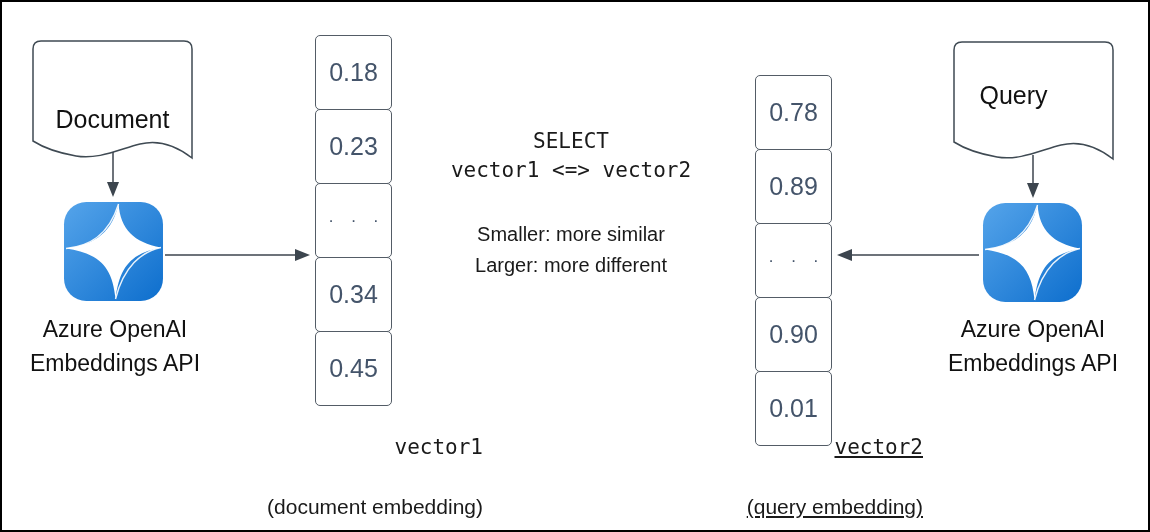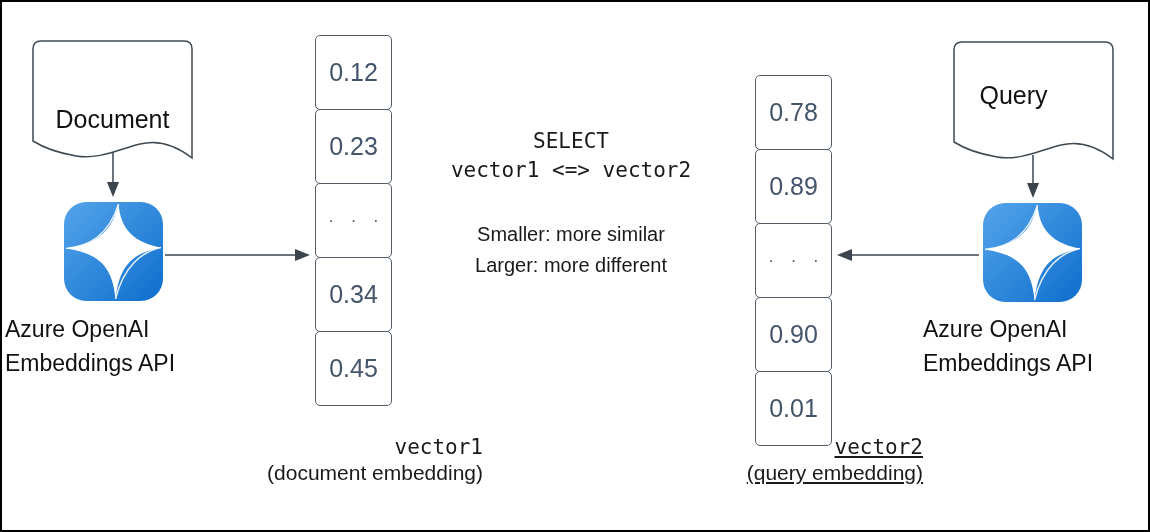--- a/index.html
+++ b/index.html
@@ -18,21 +18,21 @@
   .doc-label {
     position: absolute;
     text-align: center;
     font-size: 25px;
     color: #111;
   }
   .api-icon { position: absolute; width: 101px; height: 101px; }
   .api-label {
     position: absolute;
     width: 220px;
-    text-align: left;
+    text-align: center;
     font-size: 23px;
     line-height: 34px;
     color: #111;
   }
   .vector-col { position: absolute; width: 77px; top: 33px; }
   .vcell {
     box-sizing: border-box;
     height: 75px;
     margin-top: -1px;
     border: 1.2px solid #535c66;
@@ -53,20 +53,21 @@
     text-align: right;
   }
   .vec-caption .vname {
     font-family: "DejaVu Sans Mono", monospace;
     font-size: 21px;
     line-height: 25px;
   }
   .vec-caption .vdesc {
     font-size: 21px;
     line-height: 26px;
+    margin-top: 34px;
   }
   .center-block {
     position: absolute;
     left: 418px;
     top: 125px;
     width: 302px;
     text-align: center;
   }
   .sql-line {
     font-family: "DejaVu Sans Mono", monospace;
@@ -103,21 +104,21 @@
       <path d="M55 3 C45 35 25 45 3 47" stroke="#ffffff" stroke-width="1.4" fill="none" opacity="0.9"></path>
       <path d="M52 97 C60 65 78 50 97 46" stroke="#ffffff" stroke-width="1.4" fill="none" opacity="0.9"></path>
     </svg>
   </div>
   <div class="api-label" style="left:3px; top:310px;">
     <div>Azure OpenAI</div>
     <div>Embeddings API</div>
   </div>
 
   <div class="vector-col" style="left:313px;">
-    <div class="vcell">0.12</div>
+    <div class="vcell">0.18</div>
     <div class="vcell">0.23</div>
     <div class="vcell dots">· · ·</div>
     <div class="vcell">0.34</div>
     <div class="vcell">0.45</div>
   </div>
   <div class="vec-caption" style="left:221px;">
     <div class="vname">vector1</div>
     <div class="vdesc">(document embedding)</div>
   </div>
 

